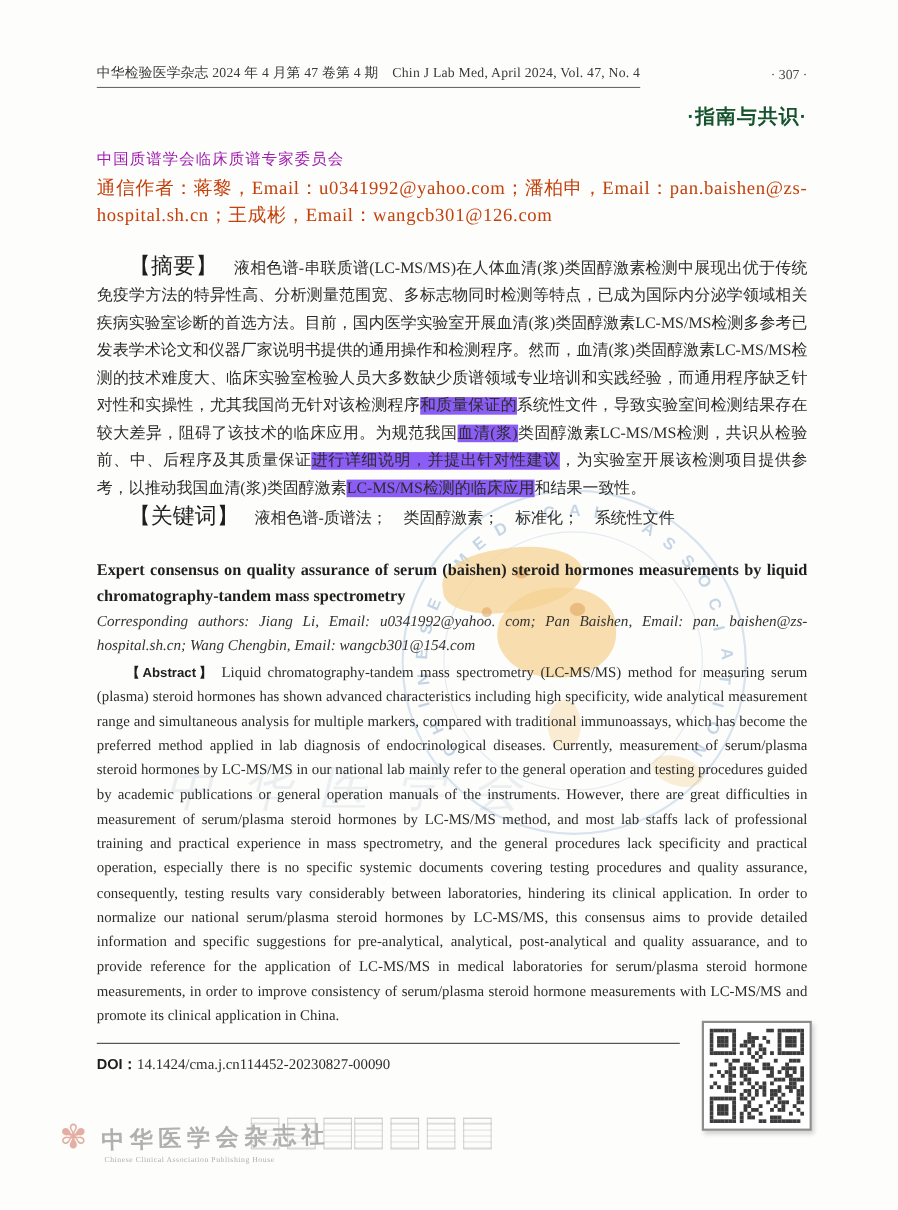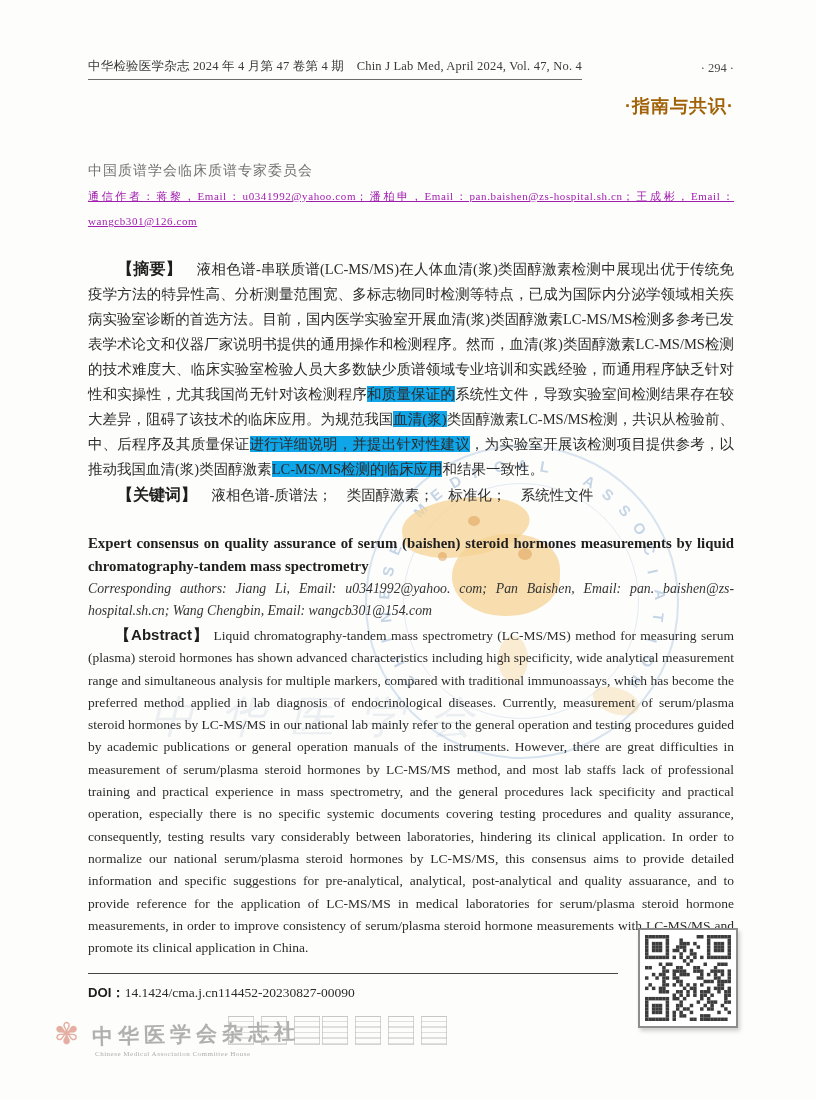--- a/index.html
+++ b/index.html
@@ -9,39 +9,39 @@
     font-family:"Liberation Serif","DejaVu Serif",serif;
   }
   .content{position:absolute;left:88px;top:58px;width:646px;}
 
   
   .hdr{display:flex;justify-content:space-between;align-items:flex-end;gap:28px;}
   .hdr .jline{font-size:12.5px;color:#3a3a3a;border-bottom:1px solid #6b6b6b;padding-bottom:4px;letter-spacing:.2px;}
   .hdr .pnum{font-size:12.5px;color:#4a4a4a;padding-bottom:4px;}
 
   .section-label{margin-top:14px;text-align:right;font-family:"Liberation Sans","DejaVu Sans",sans-serif;
-    font-size:18px;font-weight:700;color:#a16207;letter-spacing:1px;}
+    font-size:18px;font-weight:700;color:#14532d;letter-spacing:1px;}
 
   .cn-title{margin-top:14px;width:580px;font-family:"Liberation Sans","DejaVu Sans",sans-serif;
     font-size:27px;font-weight:700;line-height:40px;color:#1f1f1f;letter-spacing:.5px;}
 
-  .byline-cn{margin-top:44px;font-size:14px;color:#737373;letter-spacing:1px;}
-  .corr-cn{margin-top:4px;font-size:11px;line-height:25px;color:#a21caf;text-align:justify;letter-spacing:.6px;text-decoration:underline;}
+  .byline-cn{margin-top:18px;font-size:14px;color:#a21caf;letter-spacing:1px;}
+  .corr-cn{margin-top:4px;font-size:17px;line-height:25px;color:#c2410c;text-align:justify;letter-spacing:.6px;}
 
   .abs-cn{margin-top:22px;font-size:14.5px;line-height:25px;text-align:justify;text-indent:2em;color:#2c2c2c;}
   .kw-cn{margin-top:0;font-size:14.5px;line-height:25px;text-indent:2em;color:#2c2c2c;}
-  .blabel{font-weight:700;font-family:"Liberation Sans","DejaVu Sans",sans-serif;font-size:16px;color:#1e1e1e;}
-  .hl{background:#0ea5e9;}
+  .blabel{font-weight:400;font-family:"Liberation Sans","DejaVu Sans",sans-serif;font-size:20px;color:#1e1e1e;}
+  .hl{background:#8b5cf6;}
 
   .en-block{margin-top:24px;}
   .en-title{font-size:14.8px;font-weight:700;line-height:23px;text-align:justify;color:#1f1f1f;}
   .en-byline{font-size:13.8px;font-style:italic;line-height:22px;margin-top:4px;color:#333;}
   .en-corr{font-size:13.8px;font-style:italic;line-height:22px;text-align:justify;color:#333;}
   .abs-en{font-size:13.5px;line-height:22.3px;text-align:justify;text-indent:2em;color:#2c2c2c;margin-top:2px;}
-  .blabel-en{font-weight:700;font-family:"Liberation Sans","DejaVu Sans",sans-serif;font-size:15px;font-style:normal;color:#1e1e1e;}
+  .blabel-en{font-weight:700;font-family:"Liberation Sans","DejaVu Sans",sans-serif;font-size:12px;font-style:normal;color:#1e1e1e;}
 
   .rule{margin-top:8px;width:530px;border-top:1.5px solid #444;}
   .doi-row{margin-top:10px;font-size:13.5px;color:#2c2c2c;}
   .cn-b{font-weight:700;font-family:"Liberation Sans","DejaVu Sans",sans-serif;font-size:13.2px;color:#1e1e1e;}
 
   
   .qr-box{position:absolute;left:638px;top:928px;width:86px;height:86px;background:#fff;
     border:2px solid #8d8d8d;padding:5px;box-shadow:2px 3px 4px rgba(0,0,0,.18);}
 
   
@@ -99,21 +99,21 @@
 <div class="blob wm" style="left:592px;top:688px;width:48px;height:26px;border-radius:50%;transform:rotate(18deg);opacity:.5;"></div>
 <div class="blob-dot wm" style="left:468px;top:516px;width:12px;height:10px;"></div>
 <div class="blob-dot wm" style="left:518px;top:548px;width:14px;height:12px;"></div>
 <div class="blob-dot wm" style="left:438px;top:552px;width:9px;height:9px;"></div>
 <div class="wm wm-cal">中华医学会</div>
 
 <div class="content">
 
   <div class="hdr">
     <span class="jline">中华检验医学杂志 2024 年 4 月第 47 卷第 4 期　Chin J Lab Med, April 2024, Vol. 47, No. 4</span>
-    <span class="pnum">· 294 ·</span>
+    <span class="pnum">· 307 ·</span>
   </div>
 
   <div class="section-label">·指南与共识·</div>
 
 
   <div class="byline-cn">中国质谱学会临床质谱专家委员会</div>
 
   <div class="corr-cn">通信作者：蒋黎，Email：u0341992@yahoo.com；潘柏申，Email：pan.baishen@zs-hospital.sh.cn；王成彬，Email：wangcb301@126.com</div>
 
   <p class="abs-cn" style="margin-bottom:0;"><span class="blabel">【摘要】</span>　<span><span>液相色谱-串联质谱(LC-MS/MS)在人体血清(浆)类固醇激素检测中展现出优于传统免疫学方法的特异性高、分析测量范围宽、多标志物同时检测等特点，已成为国际内分泌学领域相关疾病实验室诊断的首选方法。目前，国内医学实验室开展血清(浆)类固醇激素LC-MS/MS检测多参考已发表学术论文和仪器厂家说明书提供的通用操作和检测程序。然而，血清(浆)类固醇激素LC-MS/MS检测的技术难度大、临床实验室检验人员大多数缺少质谱领域专业培训和实践经验，而通用程序缺乏针对性和实操性，尤其我国尚无针对该检测程序</span><span class="hl">和质量保证的</span><span>系统性文件，导致实验室间检测结果存在较大差异，阻碍了该技术的临床应用。为规范我国</span><span class="hl">血清(浆)</span><span>类固醇激素LC-MS/MS检测，共识从检验前、中、后程序及其质量保证</span><span class="hl">进行详细说明，并提出针对性建议</span><span>，为实验室开展该检测项目提供参考，以推动我国血清(浆)类固醇激素</span><span class="hl">LC-MS/MS检测的临床应用</span><span>和结果一致性。</span></span></p>
@@ -414,21 +414,21 @@
       <rect x="65.36" y="82.56" width="3.49" height="3.49" fill="#3c3c3c"></rect>
       <rect x="68.80" y="82.56" width="3.49" height="3.49" fill="#3c3c3c"></rect>
       <rect x="72.24" y="82.56" width="3.49" height="3.49" fill="#3c3c3c"></rect>
       <rect x="75.68" y="82.56" width="3.49" height="3.49" fill="#3c3c3c"></rect>
       <rect x="79.12" y="82.56" width="3.49" height="3.49" fill="#3c3c3c"></rect>
     </svg>
 </div>
 
 <div class="wm wm-bottom-logo">✾</div>
 <div class="wm wm-script">中华医学会杂志社</div>
-<div class="wm wm-caption">Chinese Medical Association Committee House</div>
+<div class="wm wm-caption">Chinese Clinical Association Publishing House</div>
 <div class="wm wm-blocks">
   <div class="g"></div>
     <div class="g"></div>
     <div class="g"></div>
 </div>
 <div class="wm wm-blocks second">
   <div class="g"></div>
     <div class="g"></div>
     <div class="g"></div>
     <div class="g"></div>

